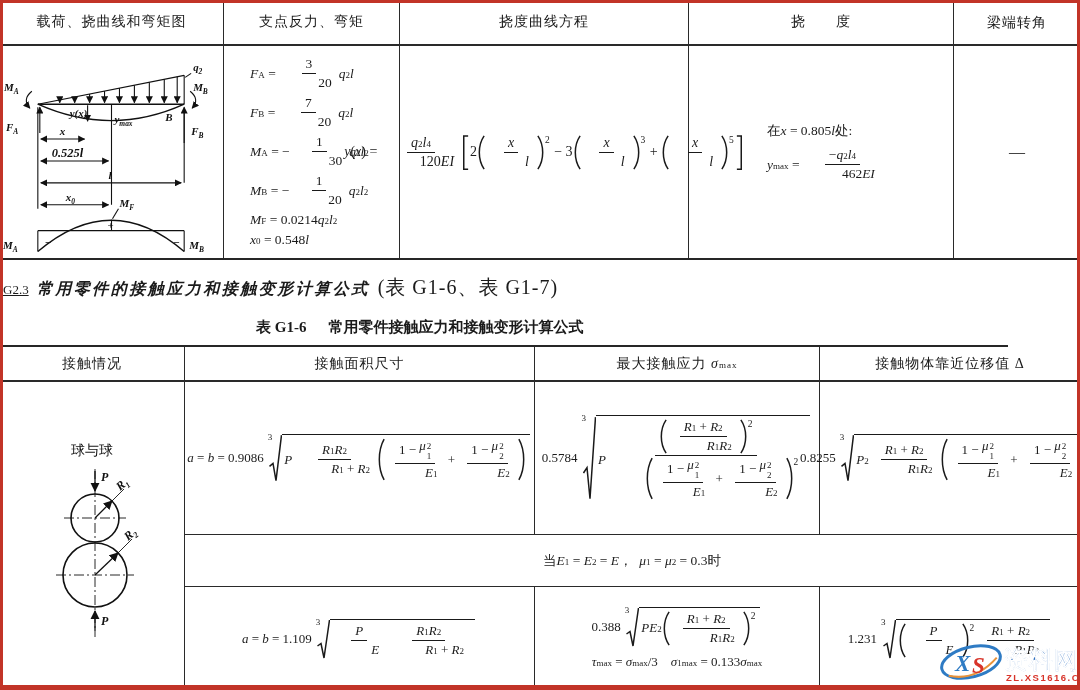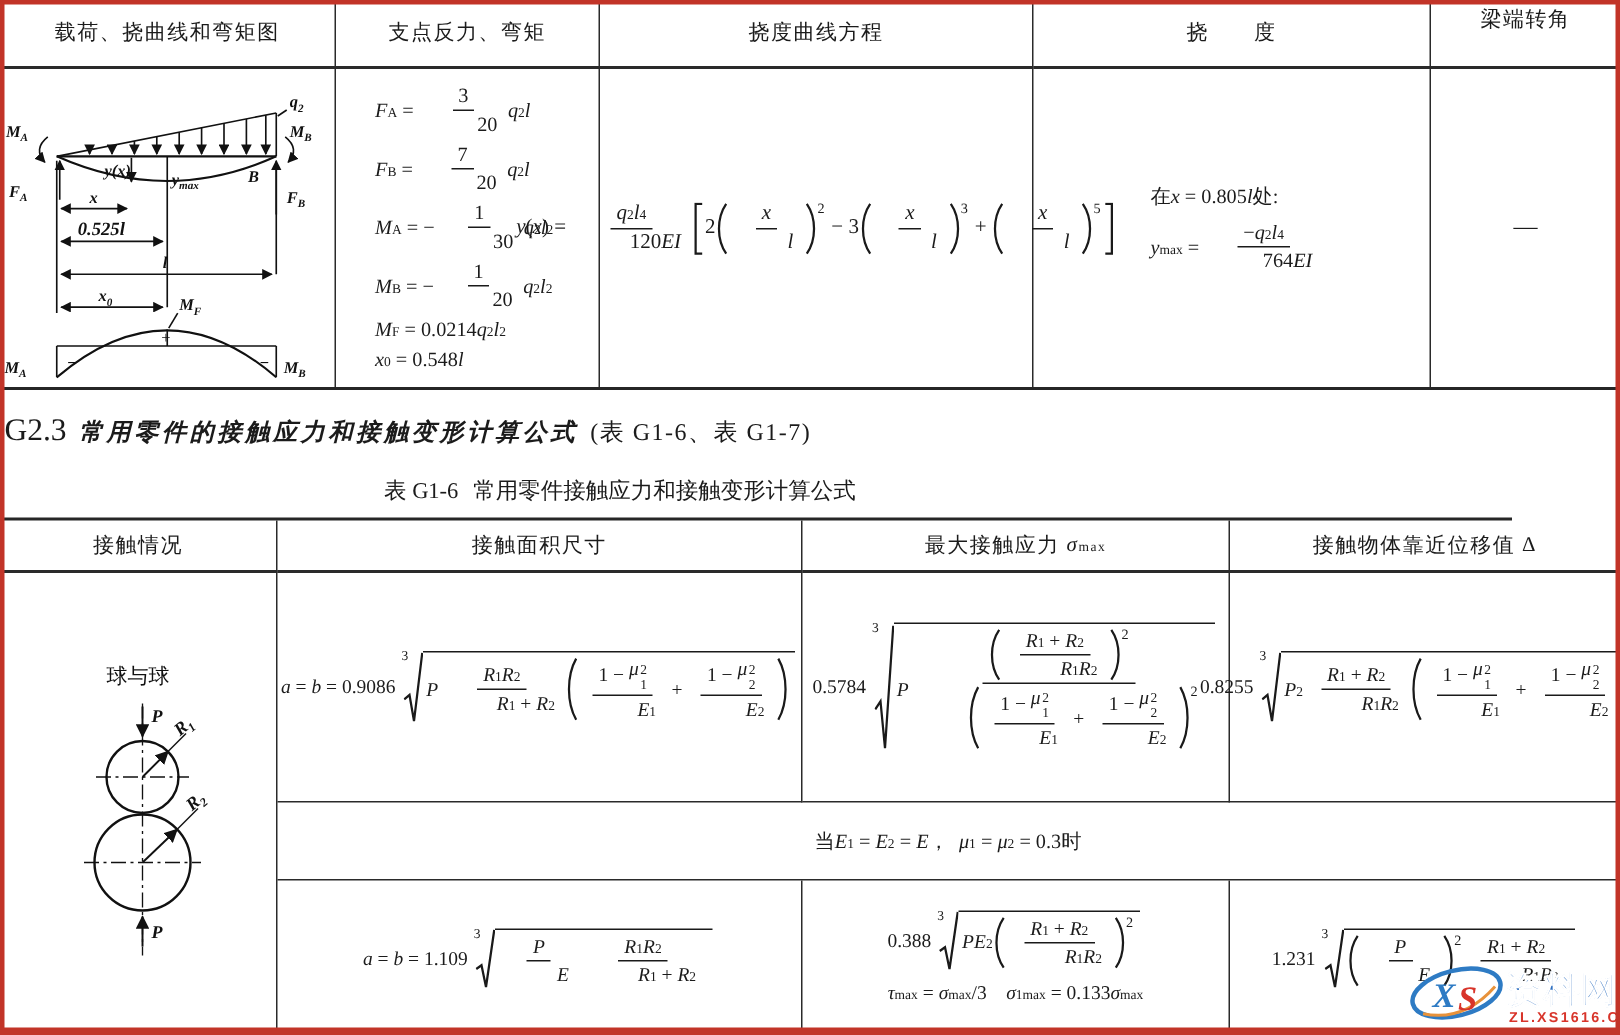--- a/index.html
+++ b/index.html
@@ -13,35 +13,35 @@
          border-bottom:2px solid #262626;}
   .grid2{position:absolute;left:0;top:345px;width:1008px;height:343px;display:grid;
          grid-template-columns:185px 350px 285px 260px;grid-template-rows:35px 153px 52px 103px;
          border-top:2px solid #262626;}
   .cell{border-right:1px solid #2a2a2a;border-bottom:1px solid #2a2a2a;display:flex;
         align-items:center;justify-content:center;position:relative;min-width:0;}
   .cell.nr{border-right:none;}
   .cell.nb{border-bottom:none;}
   .hdr{font-size:14px;letter-spacing:1px;}
   .hdr.hb{border-bottom-width:2px;}
-  .topalign{align-items:flex-start;padding-top:4px;}
+  .topalign{align-items:flex-start;padding-top:14px;}
   .reactions{flex-direction:column;align-items:flex-start;justify-content:center;padding-left:26px;gap:4px;font-size:13.5px;}
   .defl{flex-direction:column;align-items:flex-start;gap:7px;font-size:13.5px;}
   .dash{font-size:16px;}
   .sphere-cell{flex-direction:column;justify-content:flex-end;}
   .cond{font-size:13.5px;}
   .stress2{flex-direction:column;gap:6px;}
   .f14{font-size:14px;} .f13{font-size:13px;}
 
   
   .sec{position:absolute;top:274px;left:3px;z-index:5;display:flex;align-items:baseline;white-space:nowrap;}
-  .sec .num{font-size:21px;}
+  .sec .num{font-size:13px;text-decoration:underline;}
   .sec .ttl{font-size:16px;font-style:italic;margin-left:8px;letter-spacing:2.5px;font-weight:bold;}
-  .sec .ref{font-size:16px;margin-left:8px;letter-spacing:1px;}
-  .cap{position:absolute;top:318px;left:256px;z-index:5;font-weight:normal;font-size:15px;display:flex;gap:10px;}
+  .sec .ref{font-size:20px;margin-left:8px;letter-spacing:1px;}
+  .cap{position:absolute;top:318px;left:256px;z-index:5;font-weight:bold;font-size:15px;display:flex;gap:22px;}
 
   
   .m-row{display:inline-flex;align-items:center;white-space:nowrap;}
   .m-t{white-space:pre;}
   .m-v{font-style:italic;white-space:pre;}
   .m-bs{display:inline-flex;align-items:baseline;}
   .m-bs sub{font-size:9px;line-height:1;}
   .m-bs sup{font-size:9px;line-height:1;}
   .m-ssc{display:inline-flex;flex-direction:column;font-size:9px;line-height:1.05;margin-left:1px;transform:translateY(-1px);}
   .m-f{display:inline-flex;flex-direction:column;align-items:center;margin:0 3px;vertical-align:middle;}
@@ -394,21 +394,21 @@
                     <sub>2</sub>
                   </span>
                   <span class="m-bs">
                     <i class="m-v">l</i>
                     <sup>4</sup>
                   </span>
                 </span>
               </span>
               <span class="fd">
                 <span class="m-row">
-                  <span class="m-t">764</span>
+                  <span class="m-t">462</span>
                   <i class="m-v">EI</i>
                 </span>
               </span>
             </span>
           </span>
         </span>
     </div>
 
     <div class="cell nb nr dash">—</div>
   </div>

